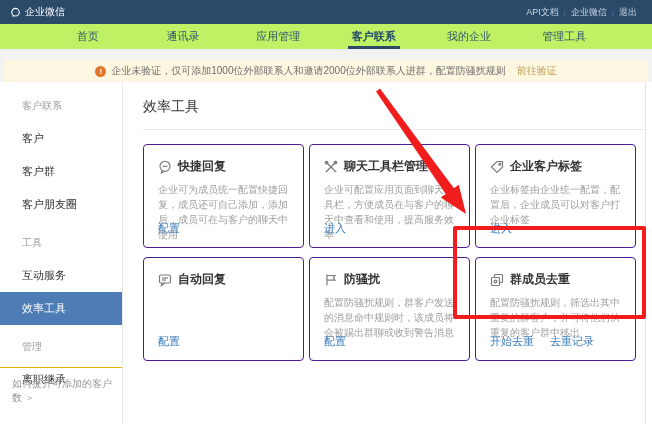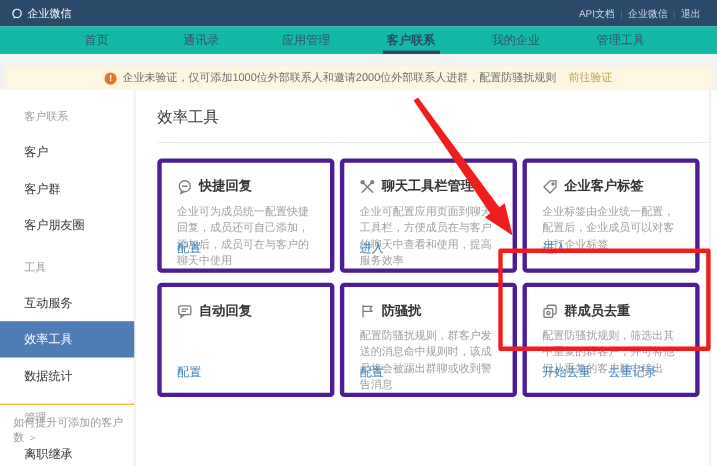--- a/index.html
+++ b/index.html
@@ -13,21 +13,21 @@
     height:24px; background:#2b4a6a; display:flex; align-items:center;
     padding:0 10px; color:#fff;
   }
   .logo { display:flex; align-items:center; gap:4px; font-size:10px; color:#fff; cursor:pointer; }
   .logo svg { display:block; }
   .topbar-right { margin-left:auto; display:flex; align-items:center; font-size:9px; color:#c9d6e4; }
   .topbar-right .tlink { cursor:pointer; padding:0 5px; }
   .topbar-right .sep { color:#5b7693; font-size:8px; }
   
   .nav {
-    height:26px; background:#14b8a6; display:flex; align-items:stretch;
+    height:26px; background:#bef264; display:flex; align-items:stretch;
     padding:0 40px; border-bottom:1px solid #ececec;
   }
   .nav-item {
     flex:1; display:flex; align-items:center; justify-content:center;
     font-size:11px; color:#33536f; cursor:pointer; position:relative;
   }
   .nav-item.active { color:#274a6b; font-weight:bold; }
   .nav-item.active::after {
     content:""; position:absolute; bottom:0; left:50%; transform:translateX(-50%);
     width:52px; height:3px; background:#2b4a6a;
@@ -59,21 +59,21 @@
     border-top:1px solid #eab308; padding:9px 4px 26px 12px;
     font-size:10px; color:#9a9a9a; cursor:pointer;
   }
   .main { flex:1; padding:16px 8px 0 20px; }
   .page-title { font-size:14px; color:#333; padding-bottom:13px; border-bottom:1px solid #e8e8e8; }
   .cards {
     margin-top:14px; display:grid; grid-template-columns:repeat(3, 1fr);
     column-gap:5px; row-gap:9px; padding-right:8px;
   }
   .card {
-    height:104px; border:4px solid #4c1d95; border-radius:4px;
+    height:104px; border:1px solid #4c1d95; border-radius:4px;
     padding:13px 14px; position:relative; background:#fff;
   }
   .card-head { display:flex; align-items:center; gap:6px; }
   .card-head .cicon { display:inline-flex; color:#7c7c7c; }
   .card-title { font-size:12px; color:#333; font-weight:bold; }
   .card-desc { margin-top:7px; font-size:10px; line-height:1.5; color:#9e9e9e; }
   .card-links { position:absolute; left:14px; bottom:11px; display:flex; gap:16px; }
   .card-link { font-size:11px; color:#3d7dbb; cursor:pointer; }
   
   .right-divider { position:absolute; top:0; right:6px; width:1px; height:100%; background:#e4e4e4; }
@@ -129,21 +129,20 @@
 <div class="content">
 
   <div class="sidebar">
     <div class="side-section">客户联系</div>
     <div class="side-item">客户</div>
     <div class="side-item">客户群</div>
     <div class="side-item">客户朋友圈</div>
     <div class="side-section">工具</div>
     <div class="side-item">互动服务</div>
     <div class="side-item active">效率工具</div>
-    <div class="side-item">数据统计</div>
     <div class="side-section">管理</div>
     <div class="side-item">离职继承</div>
     <div class="side-footer">
       <span>如何提升可添加的客户数</span>
       <span>＞</span>
     </div>
   </div>
 
   <div class="main">
     <div class="page-title">效率工具</div>

